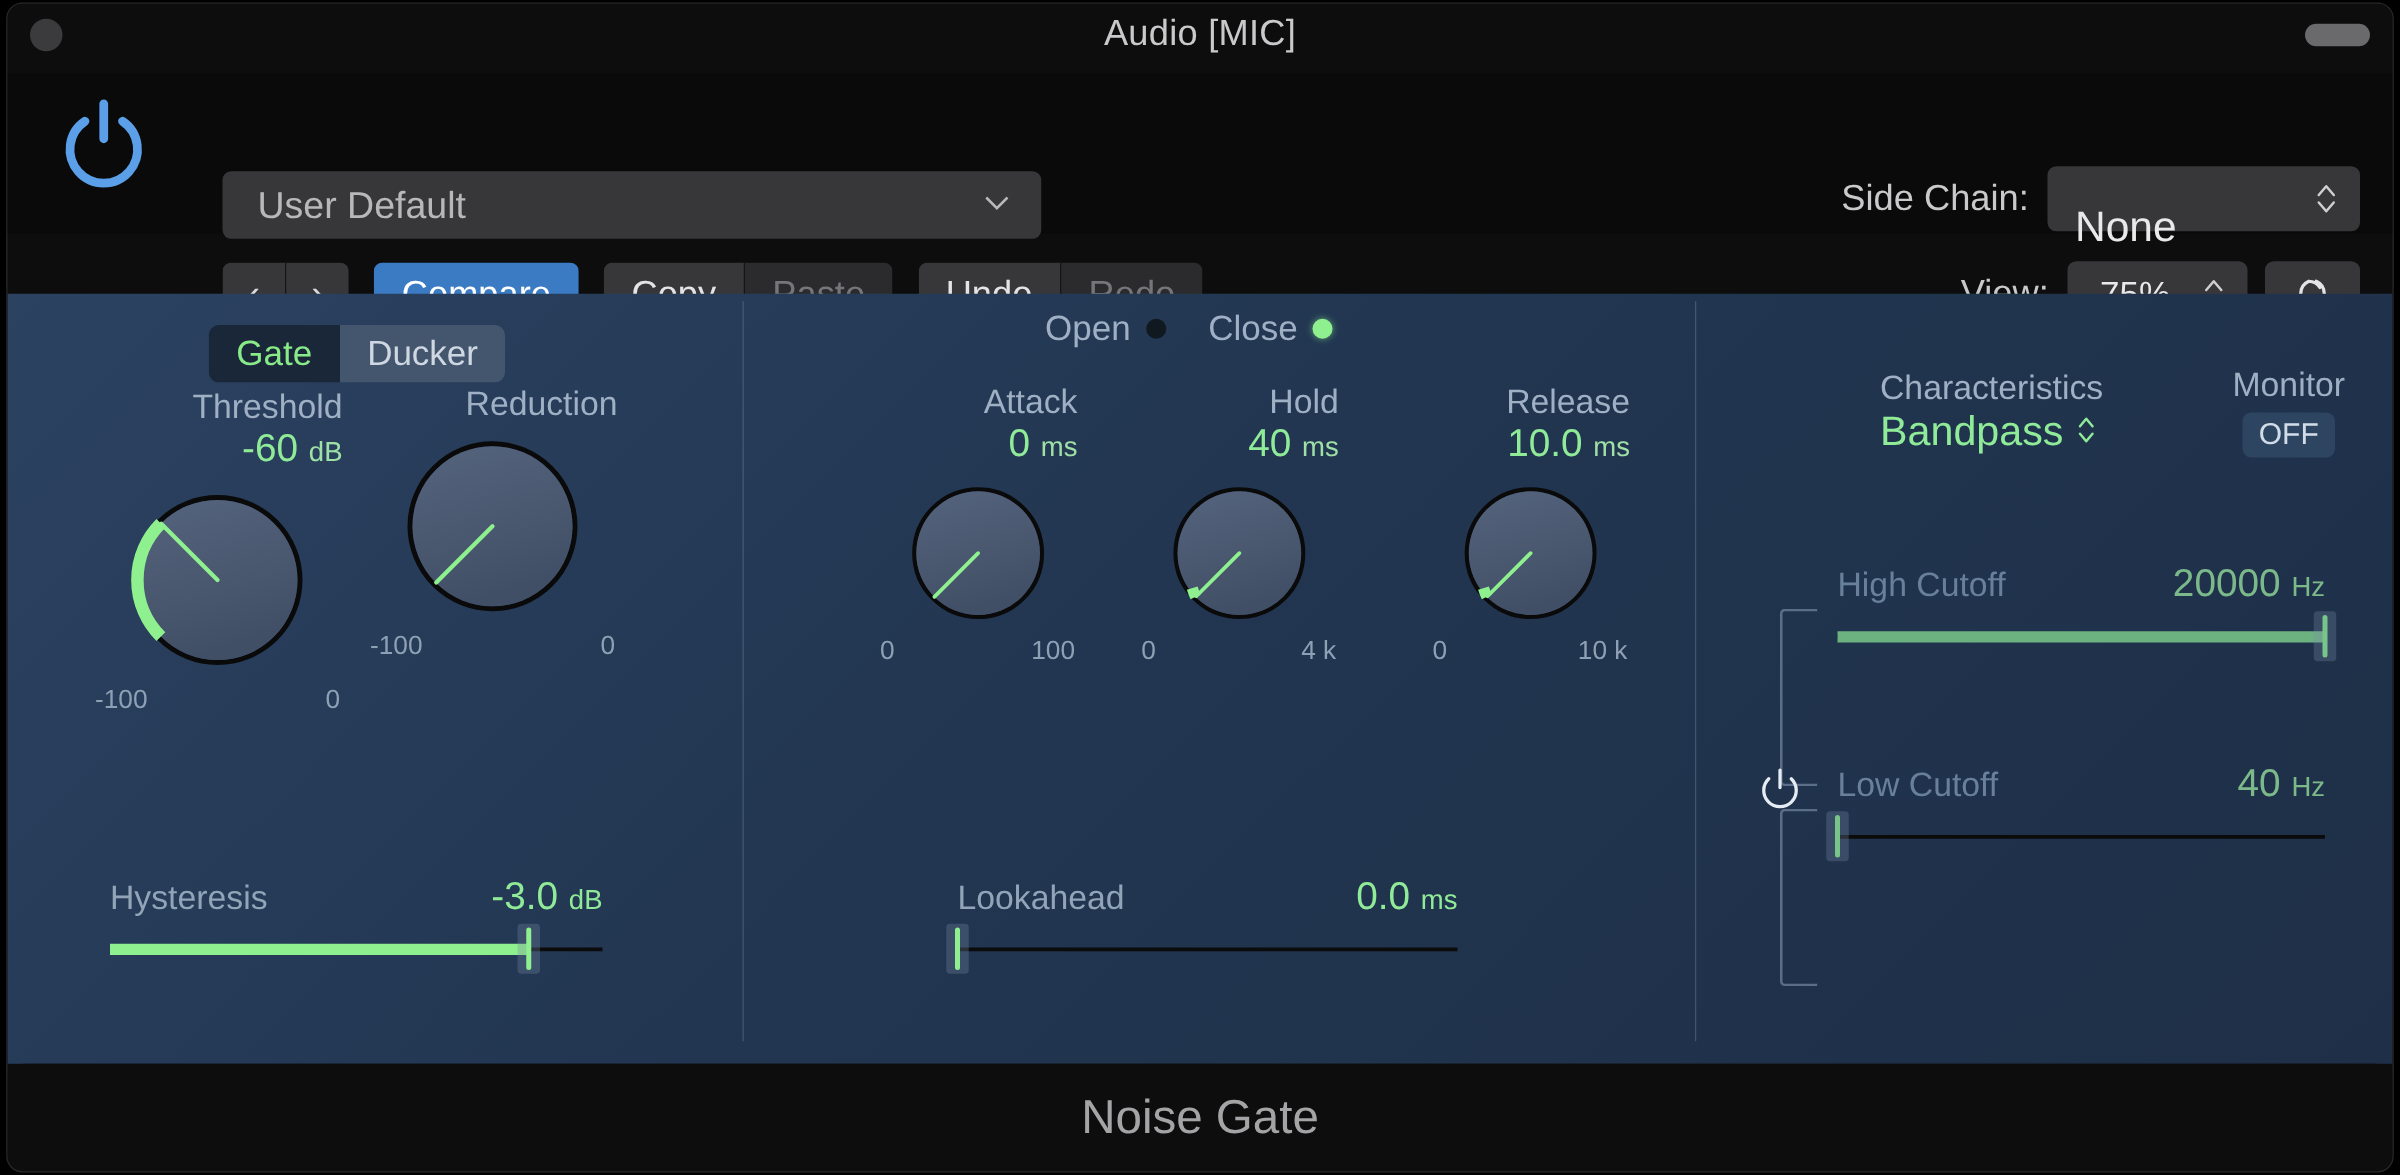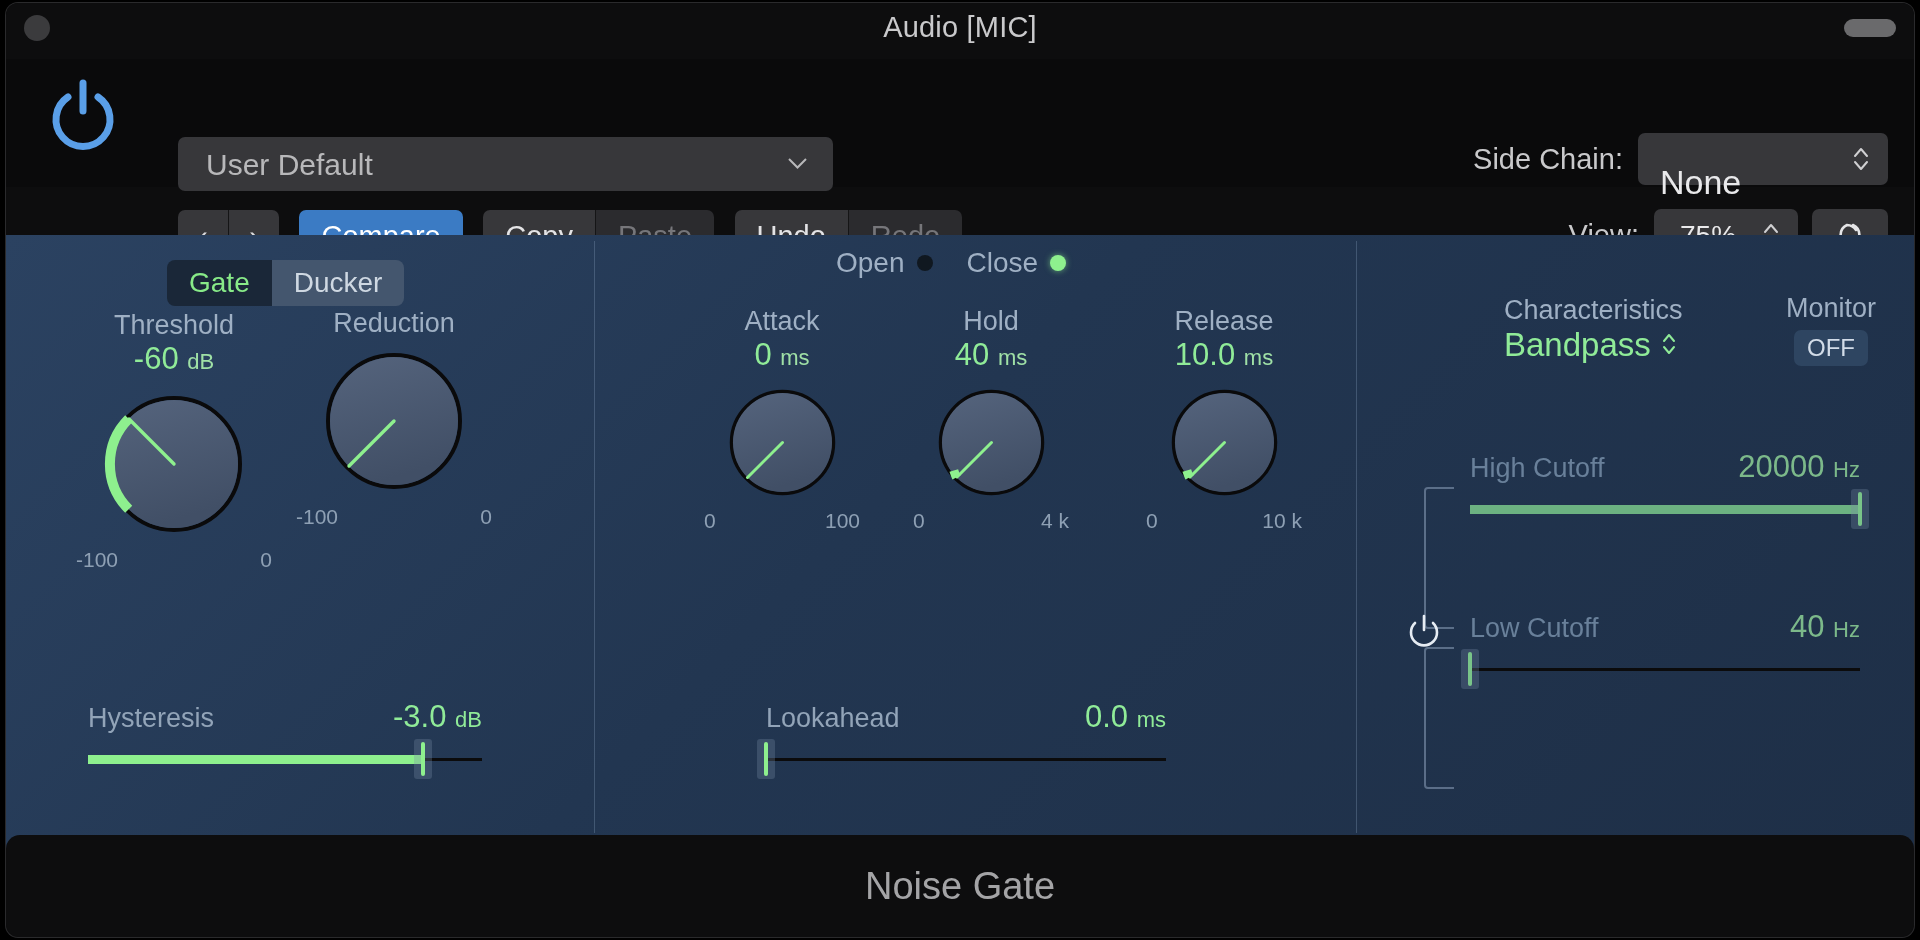--- a/index.html
+++ b/index.html
@@ -135,21 +135,21 @@
   }
   .seg-item {
     display: flex; align-items: center; justify-content: center;
     height: 46px; padding: 0 22px;
     font-size: 28px;
   }
   .seg-item.on { background: #1a2738; color: #88ea88; }
   .seg-item.off { background: #44566e; color: #cfd8e2; }
 
   
-  .knobwrap { position: absolute; text-align: center; }
+  .knobwrap { position: absolute; text-align: right; }
   .k-name { font-size: 27px; color: #9fb0c4; line-height: 1.05; white-space: nowrap; }
   .k-val { font-size: 31px; color: #90eb98; line-height: 1.3; white-space: nowrap; }
   .k-val .u { font-size: 22px; color: #9fe0a6; }
   .knob { position: relative; margin: 4px auto 0; }
   .k-ticks {
     position: relative; width: 100%;
     font-size: 21px; color: #8ea0b4;
     margin-top: 4px; height: 24px;
   }
   .k-ticks .lt { position: absolute; left: 2px; }
@@ -223,21 +223,21 @@
     border-radius: 4px 0 0 4px;
   }
   .bracket-pw {
     position: absolute;
     width: 40px; height: 40px;
   }
 
   
   .footer {
     position: absolute; left: 0; bottom: 0;
-    width: 100%; height: 102px;
+    width: 100%; height: 86px;
     background: #0d0d0e;
     display: flex; align-items: center; justify-content: center; border-radius: 14px;
   }
   .footer-title {
     font-size: 38px; color: #a4a4a6;
   }
 </style>
 </head>
 <body>
 

